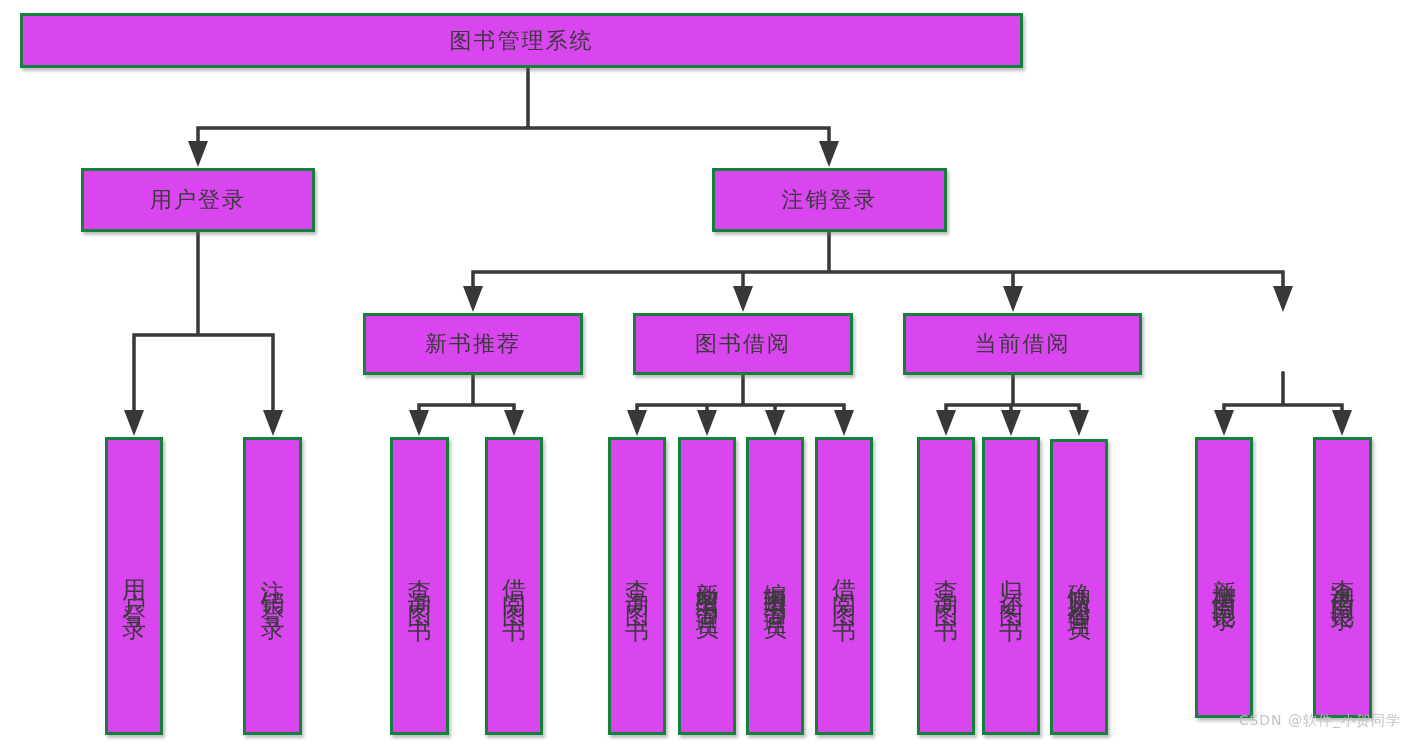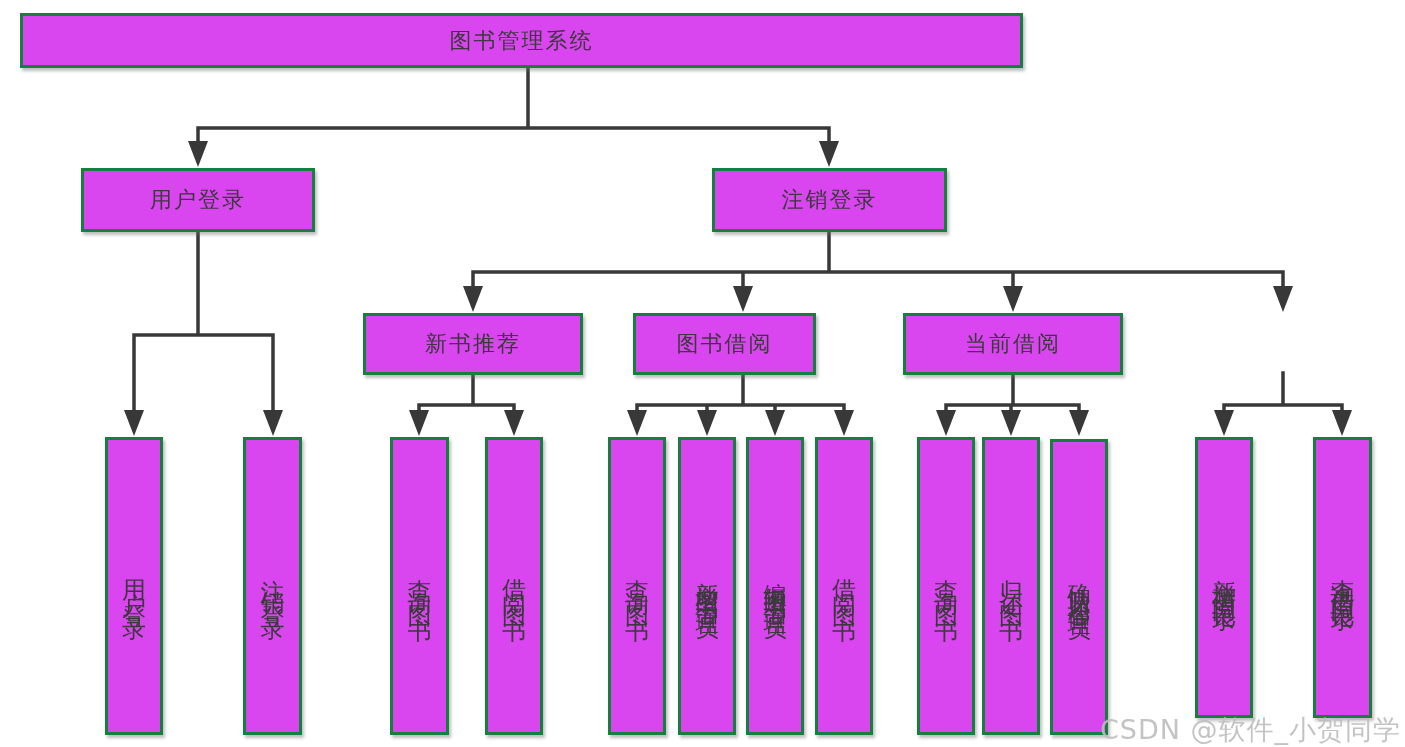--- a/index.html
+++ b/index.html
@@ -14,21 +14,21 @@
     display:flex;align-items:center;justify-content:center;
   }
   .hnode{font-size:22px;letter-spacing:2px;white-space:nowrap;}
   .leaf .vtext{
     writing-mode:vertical-rl;text-orientation:mixed;
     font-size:24px;letter-spacing:13px;line-height:1;
   }
   .leaf.mid .vtext{letter-spacing:6px;}
   .leaf.long .vtext{font-size:23px;letter-spacing:5px;}
   .watermark{
-    position:absolute;top:712px;right:4px;font-size:27px;
+    position:absolute;top:712px;right:4px;font-size:14px;
     color:rgba(188,188,188,0.9);letter-spacing:1px;white-space:nowrap;z-index:5;
   }
 </style>
 </head>
 <body>
 
 <div class="canvas">
 
   <svg class="wires" width="1405" height="747" viewBox="0 0 1405 747" xmlns="http://www.w3.org/2000/svg">
     <g stroke="#383838" stroke-width="3.5" fill="none" stroke-linecap="square">
@@ -70,24 +70,24 @@
   <div class="box hnode" style="left:81px;top:168px;width:234px;height:64px;">
     <span>用户登录</span>
   </div>
   <div class="box hnode" style="left:712px;top:168px;width:235px;height:64px;">
     <span>注销登录</span>
   </div>
 
   <div class="box hnode" style="left:363px;top:313px;width:220px;height:62px;text-align:center;">
     <span>新书推荐</span>
   </div>
-  <div class="box hnode" style="left:633px;top:313px;width:183px;height:62px;">
+  <div class="box hnode" style="left:633px;top:313px;width:220px;height:62px;">
     <span>图书借阅</span>
   </div>
-  <div class="box hnode" style="left:903px;top:313px;width:220px;height:62px;">
+  <div class="box hnode" style="left:903px;top:313px;width:239px;height:62px;">
     <span>当前借阅</span>
   </div>
 
   <div class="box leaf" style="left:105px;top:437px;width:58px;height:298px;">
     <span class="vtext">用户登录</span>
   </div>
   <div class="box leaf" style="left:243px;top:437px;width:59px;height:298px;">
     <span class="vtext">注销登录</span>
   </div>
 

